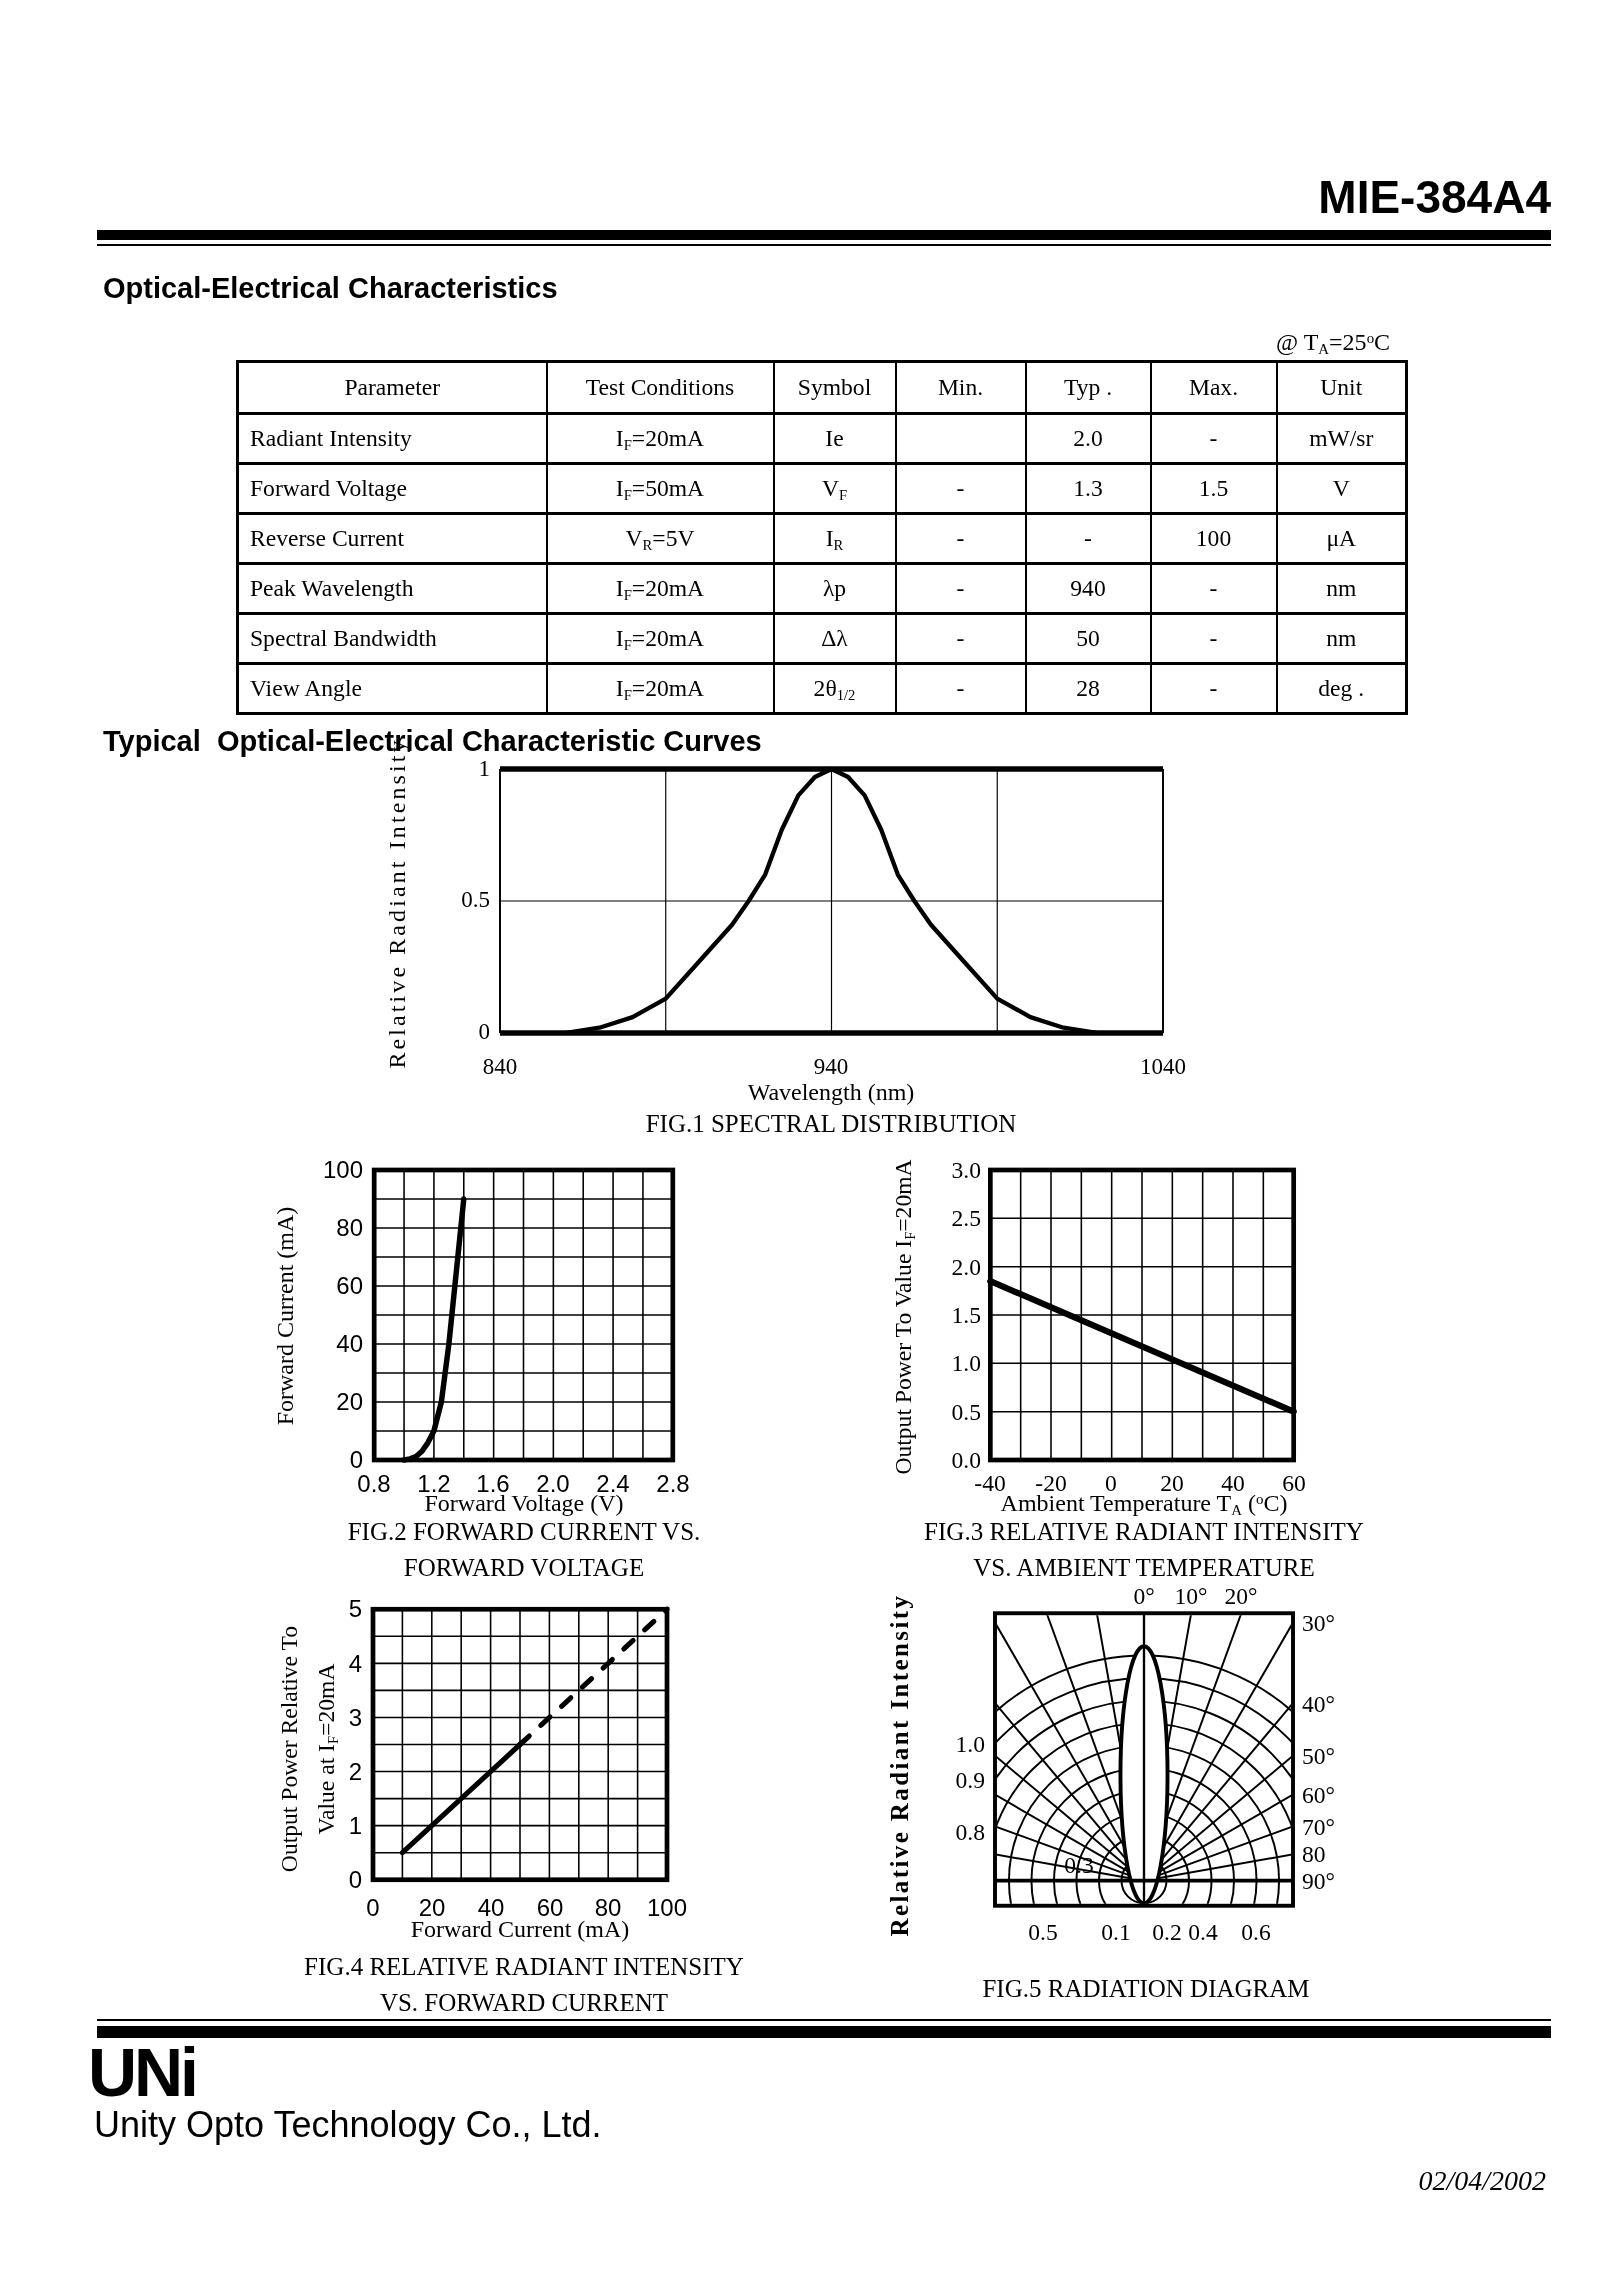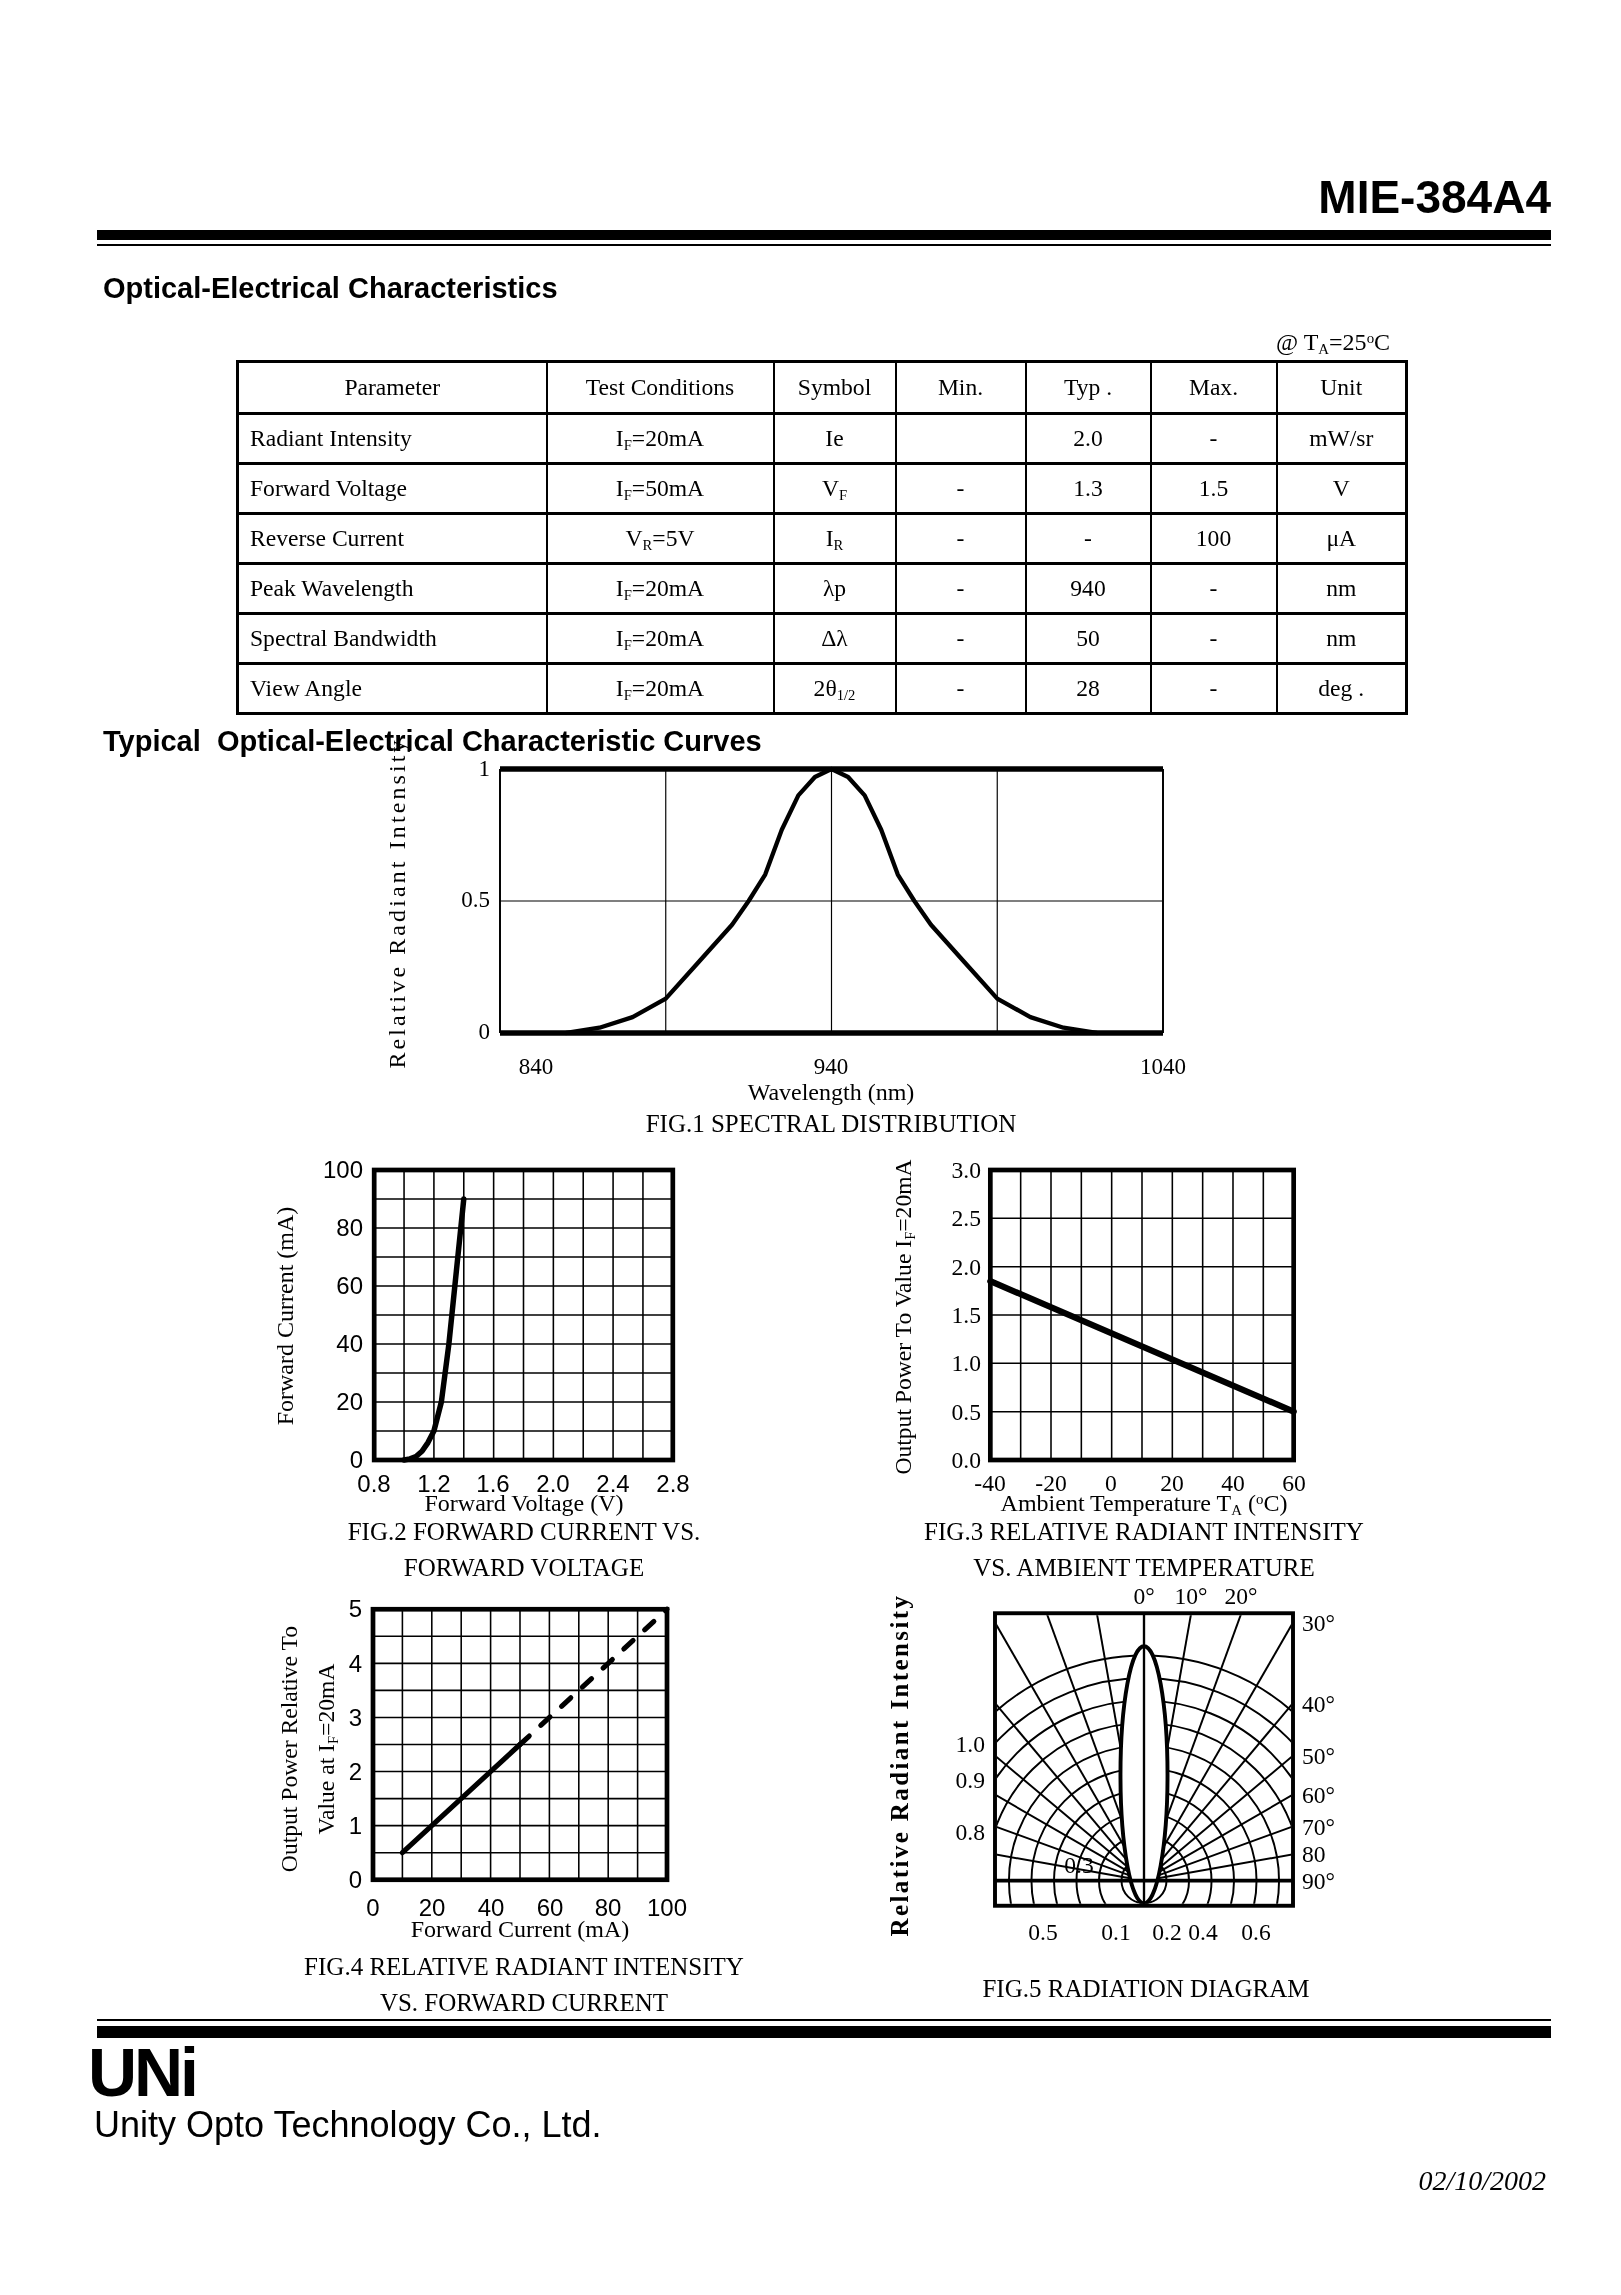--- a/index.html
+++ b/index.html
@@ -269,23 +269,23 @@
       <line x1="190" y1="0" x2="190" y2="373" stroke="#000" stroke-width="3"></line>
       <line x1="0" y1="341" x2="380" y2="341" stroke="#000" stroke-width="5"></line>
       <rect x="0" y="0" width="380" height="373" fill="none" stroke="#000" stroke-width="5"></rect>
     </svg>
   <div class="caption" style="left:1146px;top:1975px;">FIG.5 RADIATION DIAGRAM</div>
 
   <div class="rule" style="left:97px;top:2019px;width:1454px;height:2.4px;"></div>
   <div class="rule" style="left:97px;top:2026px;width:1454px;height:11.8px;"></div>
   <div class="abs logo">UNi</div>
   <div class="abs company">Unity Opto Technology Co., Ltd.</div>
-  <div class="abs date">02/10/2002</div>
-
-<div class="tick f1t tx" style="left: 500px; top: 1054px; margin-left: 36px;">840</div>
+  <div class="abs date">02/04/2002</div>
+
+<div class="tick f1t tx" style="left: 500px; top: 1054px;">840</div>
     <div class="tick f1t tx" style="left: 831px; top: 1054px;">940</div>
     <div class="tick f1t tx" style="left: 1163px; top: 1054px;">1040</div>
     <div class="tick f1t ty" style="left: 490px; top: 769px;">1</div>
     <div class="tick f1t ty" style="left: 490px; top: 900px;">0.5</div>
     <div class="tick f1t ty" style="left: 490px; top: 1032px;">0</div>
     <div class="tick f2t tx" style="left: 374px; top: 1470px;">0.8</div>
     <div class="tick f2t tx" style="left: 434px; top: 1470px;">1.2</div>
     <div class="tick f2t tx" style="left: 493px; top: 1470px;">1.6</div>
     <div class="tick f2t tx" style="left: 553px; top: 1470px;">2.0</div>
     <div class="tick f2t tx" style="left: 613px; top: 1470px;">2.4</div>

